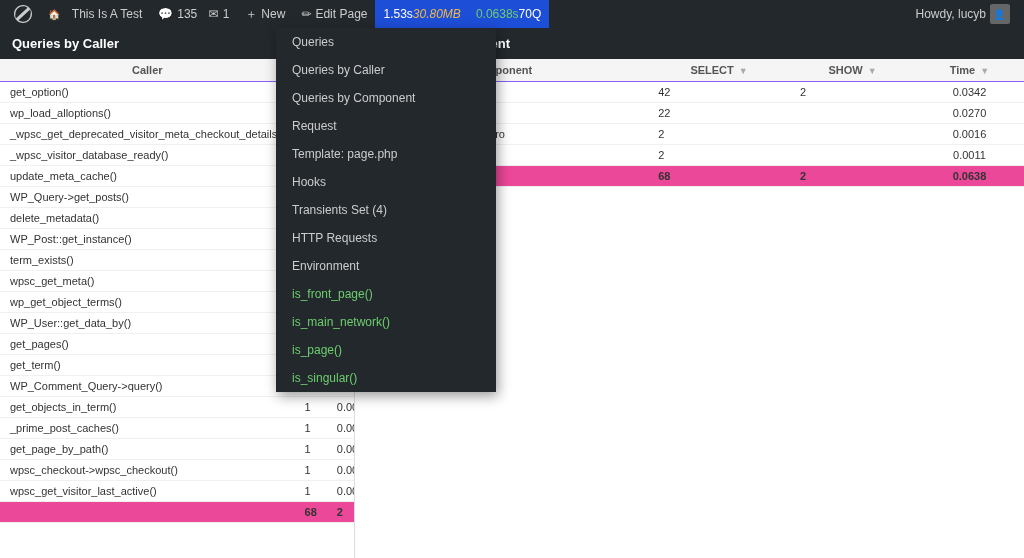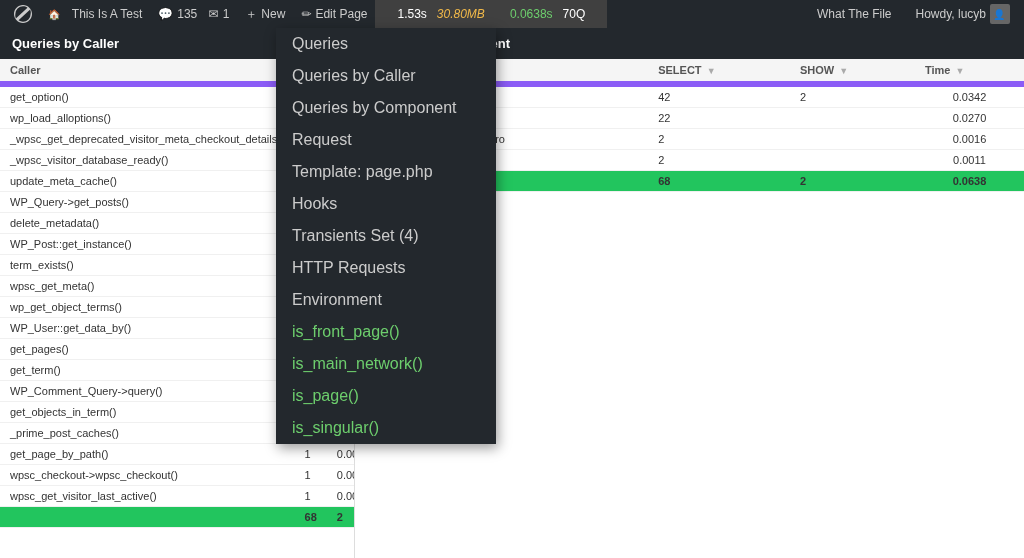--- a/index.html
+++ b/index.html
@@ -26,27 +26,26 @@
       display: flex;
       align-items: center;
       gap: 4px;
       font-size: 12px;
       cursor: pointer;
       white-space: nowrap;
     }
     .ab-item .wp-logo { width: 18px; height: 18px; fill: #ccc; }
 
     .ab-stats {
-      background: #404040;
+      background: #1d4ed8;
       color: #fff;
-      padding: 2px 22px;
+      padding: 2px 8px;
       height: 28px;
       display: flex;
       align-items: center;
-      gap: 10px;
       font-size: 12px;
     }
     .stat-item { color: #fff; }
     .stat-amber { color: #f0b849; font-style: italic; }
     .stat-green { color: #6dce6d; margin-left: 15px; }
 
     
     .qm-panel {
       display: flex;
       width: 100%;
@@ -70,23 +69,23 @@
       font-size: 13px;
       font-weight: 600;
     }
 
     .qm-table {
       width: 100%;
       border-collapse: collapse;
     }
     .qm-table th {
       background: #f5f5f5;
-      border-bottom: 6px solid #8b5cf6;
+      border-bottom: 1px solid #8b5cf6;
       padding: 5px 10px;
-      text-align: left;
+      text-align: center;
       font-weight: 600;
       font-size: 11px;
       color: #555;
       position: sticky;
       top: 9px;
     }
     .qm-table td {
       padding: 4px 10px;
       border-bottom: 1px solid #f0f0f0;
       font-size: 11px;
@@ -103,21 +102,21 @@
       left: 276px;
       width: 220px;
       background: #23282d;
       z-index: 300;
       box-shadow: 2px 4px 12px rgba(0,0,0,0.4);
     }
     .qm-dropdown-item {
       display: block;
       padding: 7px 16px;
       color: #ccc;
-      font-size: 16px;
+      font-size: 12px;
       cursor: pointer;
       text-decoration: none;
     }
     .qm-dropdown-item.green { color: #6dce6d; }
 
     
     .qm-right {
       flex: 1;
       background: #fff;
       overflow-y: auto;
@@ -125,21 +124,21 @@
 
     .sort-arrow {
       display: inline-block;
       font-size: 9px;
       color: #aaa;
       margin-left: 2px;
     }
 
     .qm-footer td {
       font-weight: 600;
-      background: #22c55e;
+      background: #ec4899;
       border-top: 1px solid #ddd;
     }
   </style>
 </head>
 <body>
 
 <div id="wpadminbar">
   <div class="adminbar-left">
 
     <div class="ab-item">
@@ -171,23 +170,20 @@
 
     <div class="ab-stats">
       <span class="stat-item">1.53s</span>
       <span class="stat-amber">30.80MB</span>
       <span class="stat-green">0.0638s</span>
       <span class="stat-item">70Q</span>
     </div>
   </div>
 
   <div class="adminbar-right">
-    <div class="ab-item">
-      <span>What The File</span>
-    </div>
     <div class="ab-item">
       <span>Howdy, lucyb</span>
       <span style="width:20px; height:20px; background:#666; border-radius:2px; display:inline-flex; align-items:center; justify-content:center; color:#ccc; font-size:10px;">👤</span>
     </div>
   </div>
 </div>
 
 <div class="qm-panel">
 
   <div class="qm-left">

